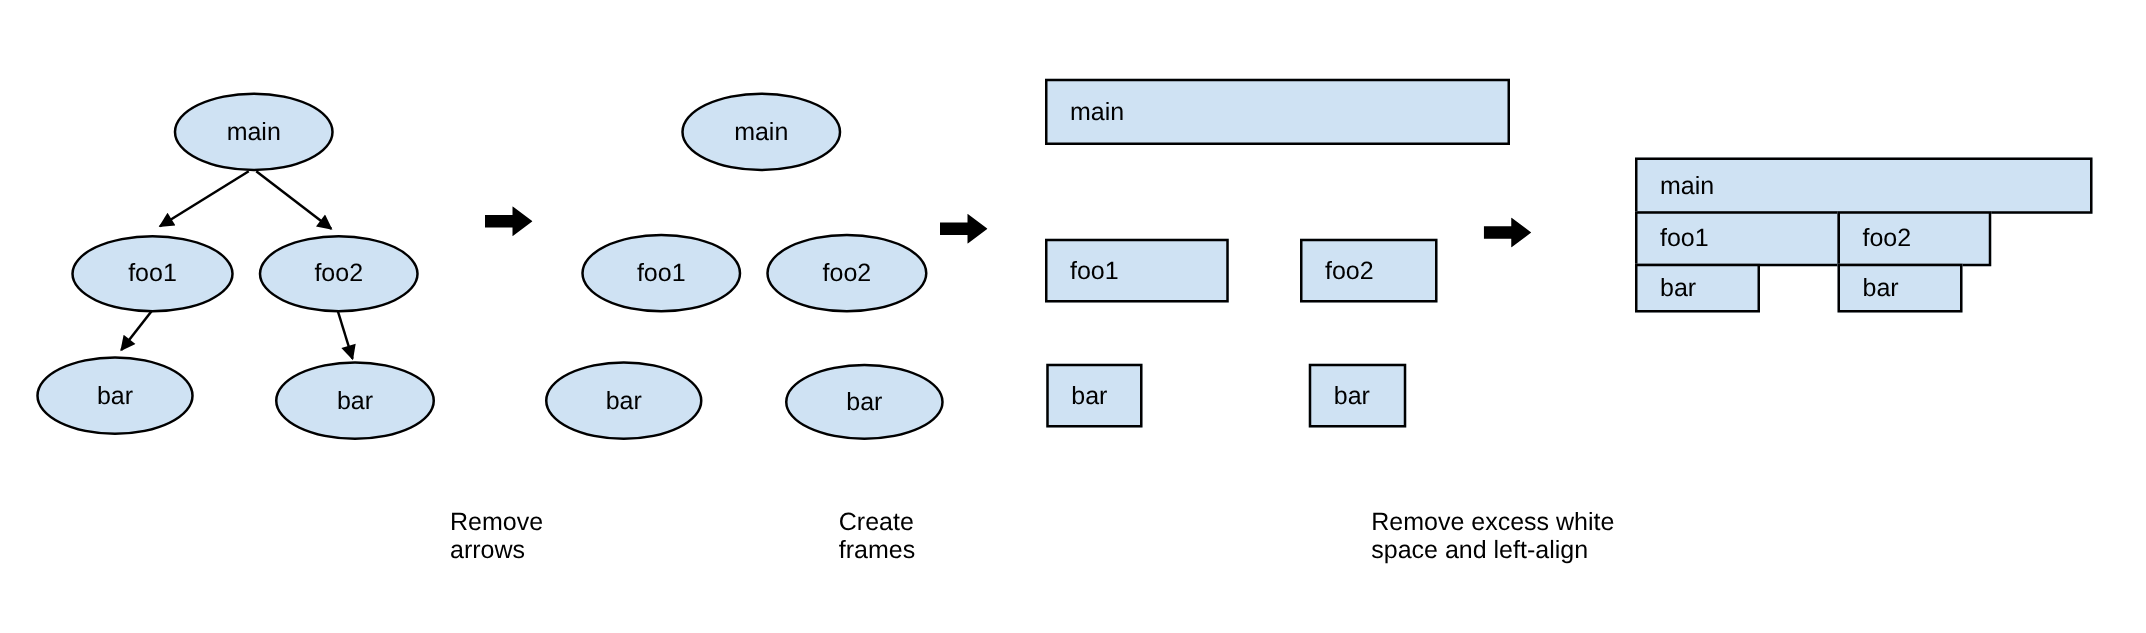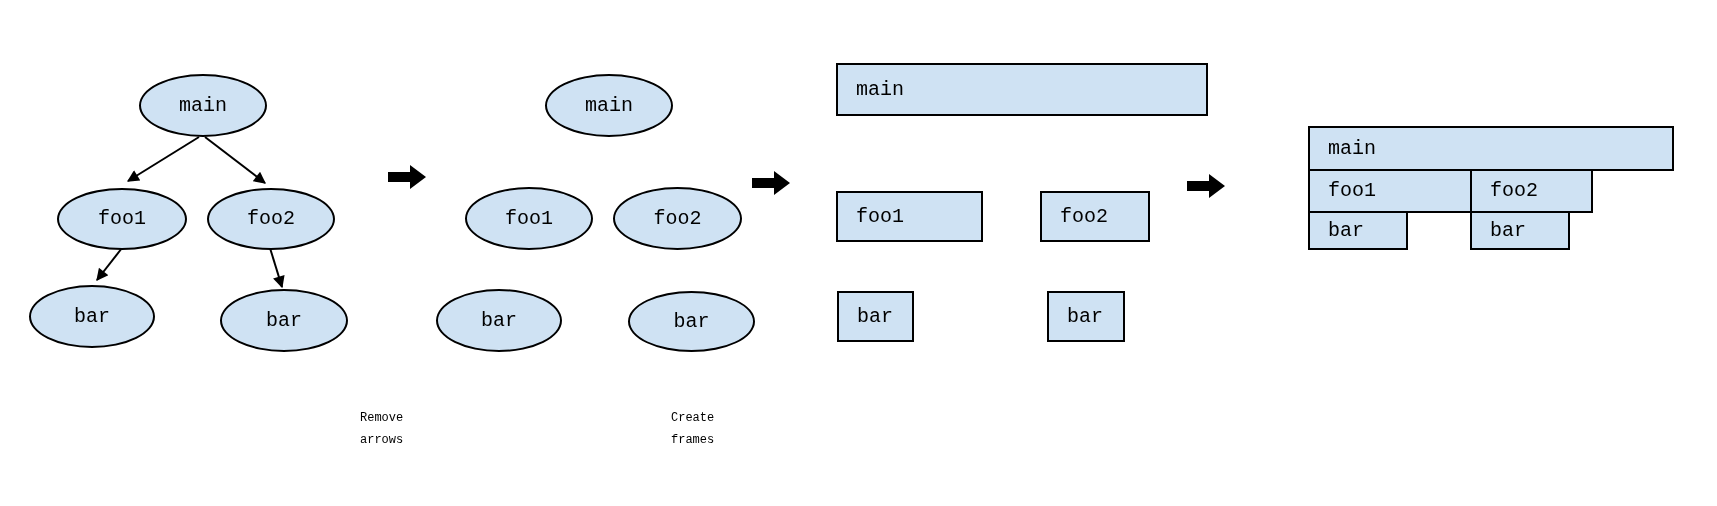--- a/index.html
+++ b/index.html
@@ -7,21 +7,21 @@
     --shape-border:#000000;
     --arrow-color:#000000;
     --text-color:#000000;
     --bg:#ffffff;
   }
   html,body{margin:0;padding:0;background:var(--bg);}
   .canvas{
     position:relative;
     width:1717px;height:506px;
     background:var(--bg);
-    font-family:Liberation Mono, monospace;
+    font-family:Liberation Sans, sans-serif;
     overflow:hidden;
   }
   .node{
     position:absolute;
     box-sizing:border-box;
     border:2px solid var(--shape-border);
     background:var(--shape-fill);
     color:var(--text-color);
     display:flex;
     align-items:center;
@@ -33,21 +33,21 @@
   .edge-layer{
     position:absolute;left:0;top:0;width:1717px;height:506px;
     pointer-events:none;
   }
   .edge-layer line{stroke:var(--arrow-color);stroke-width:2;}
   .step-arrow{position:absolute;width:38px;height:24px;}
   .step-arrow svg{display:block;}
   .caption{
     position:absolute;
     color:var(--text-color);
-    font-size:12px;
+    font-size:20px;
     line-height:22px;
     white-space:pre-line;
   }
 </style>
 </head>
 <body>
 
 <div class="canvas">
 
   <div>
@@ -129,20 +129,22 @@
     <div class="node rect" style="left:1047px;top:291px;width:78px;height:51px">
       <span>bar</span>
     </div>
   </div>
 
   <div class="step-arrow" style="left:1187px;top:174px">
     <svg width="38" height="24" viewBox="0 0 38 24" xmlns="http://www.w3.org/2000/svg">
       <polygon points="0,7 22,7 22,0 38,12 22,24 22,17 0,17" style="fill:var(--arrow-color)"></polygon>
     </svg>
   </div>
+  <div class="caption" style="left:1097px;top:407px">Remove excess white
+space and left-align</div>
 
   <div>
     <div class="node rect" style="left:1308px;top:126px;width:366px;height:45px">
       <span>main</span>
     </div>
     <div class="node rect" style="left:1308px;top:169px;width:164px;height:44px">
       <span>foo1</span>
     </div>
     <div class="node rect" style="left:1470px;top:169px;width:123px;height:44px">
       <span>foo2</span>

